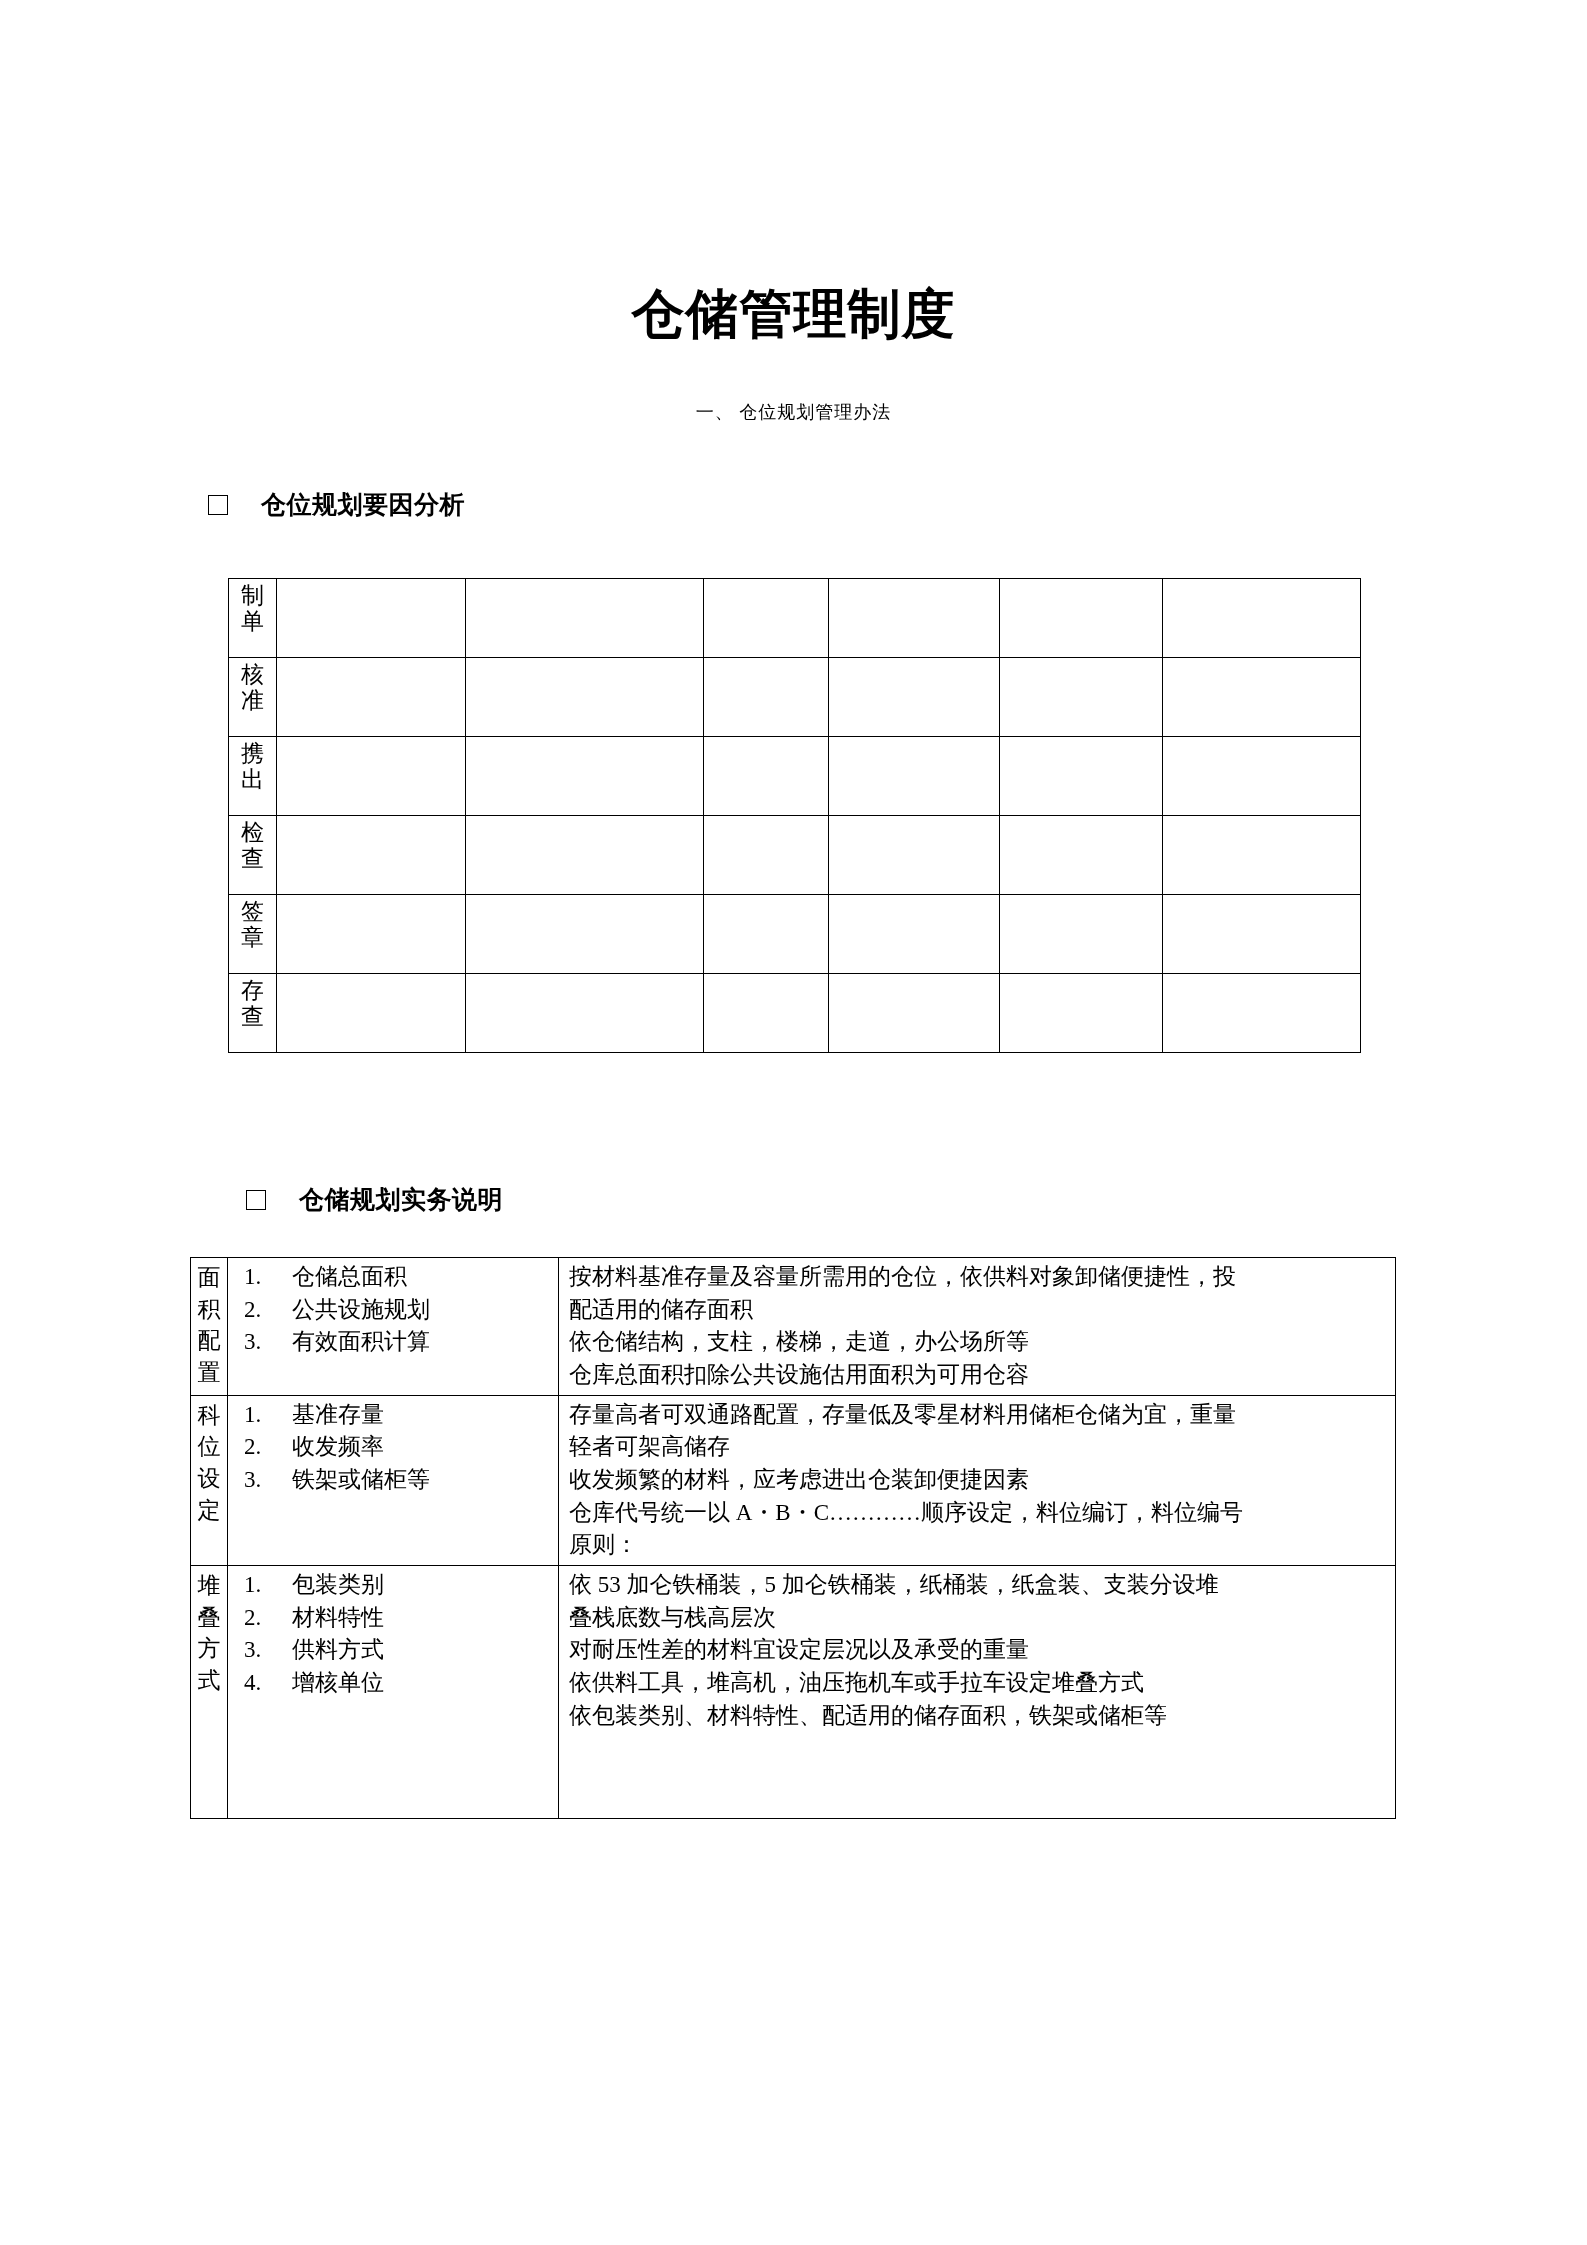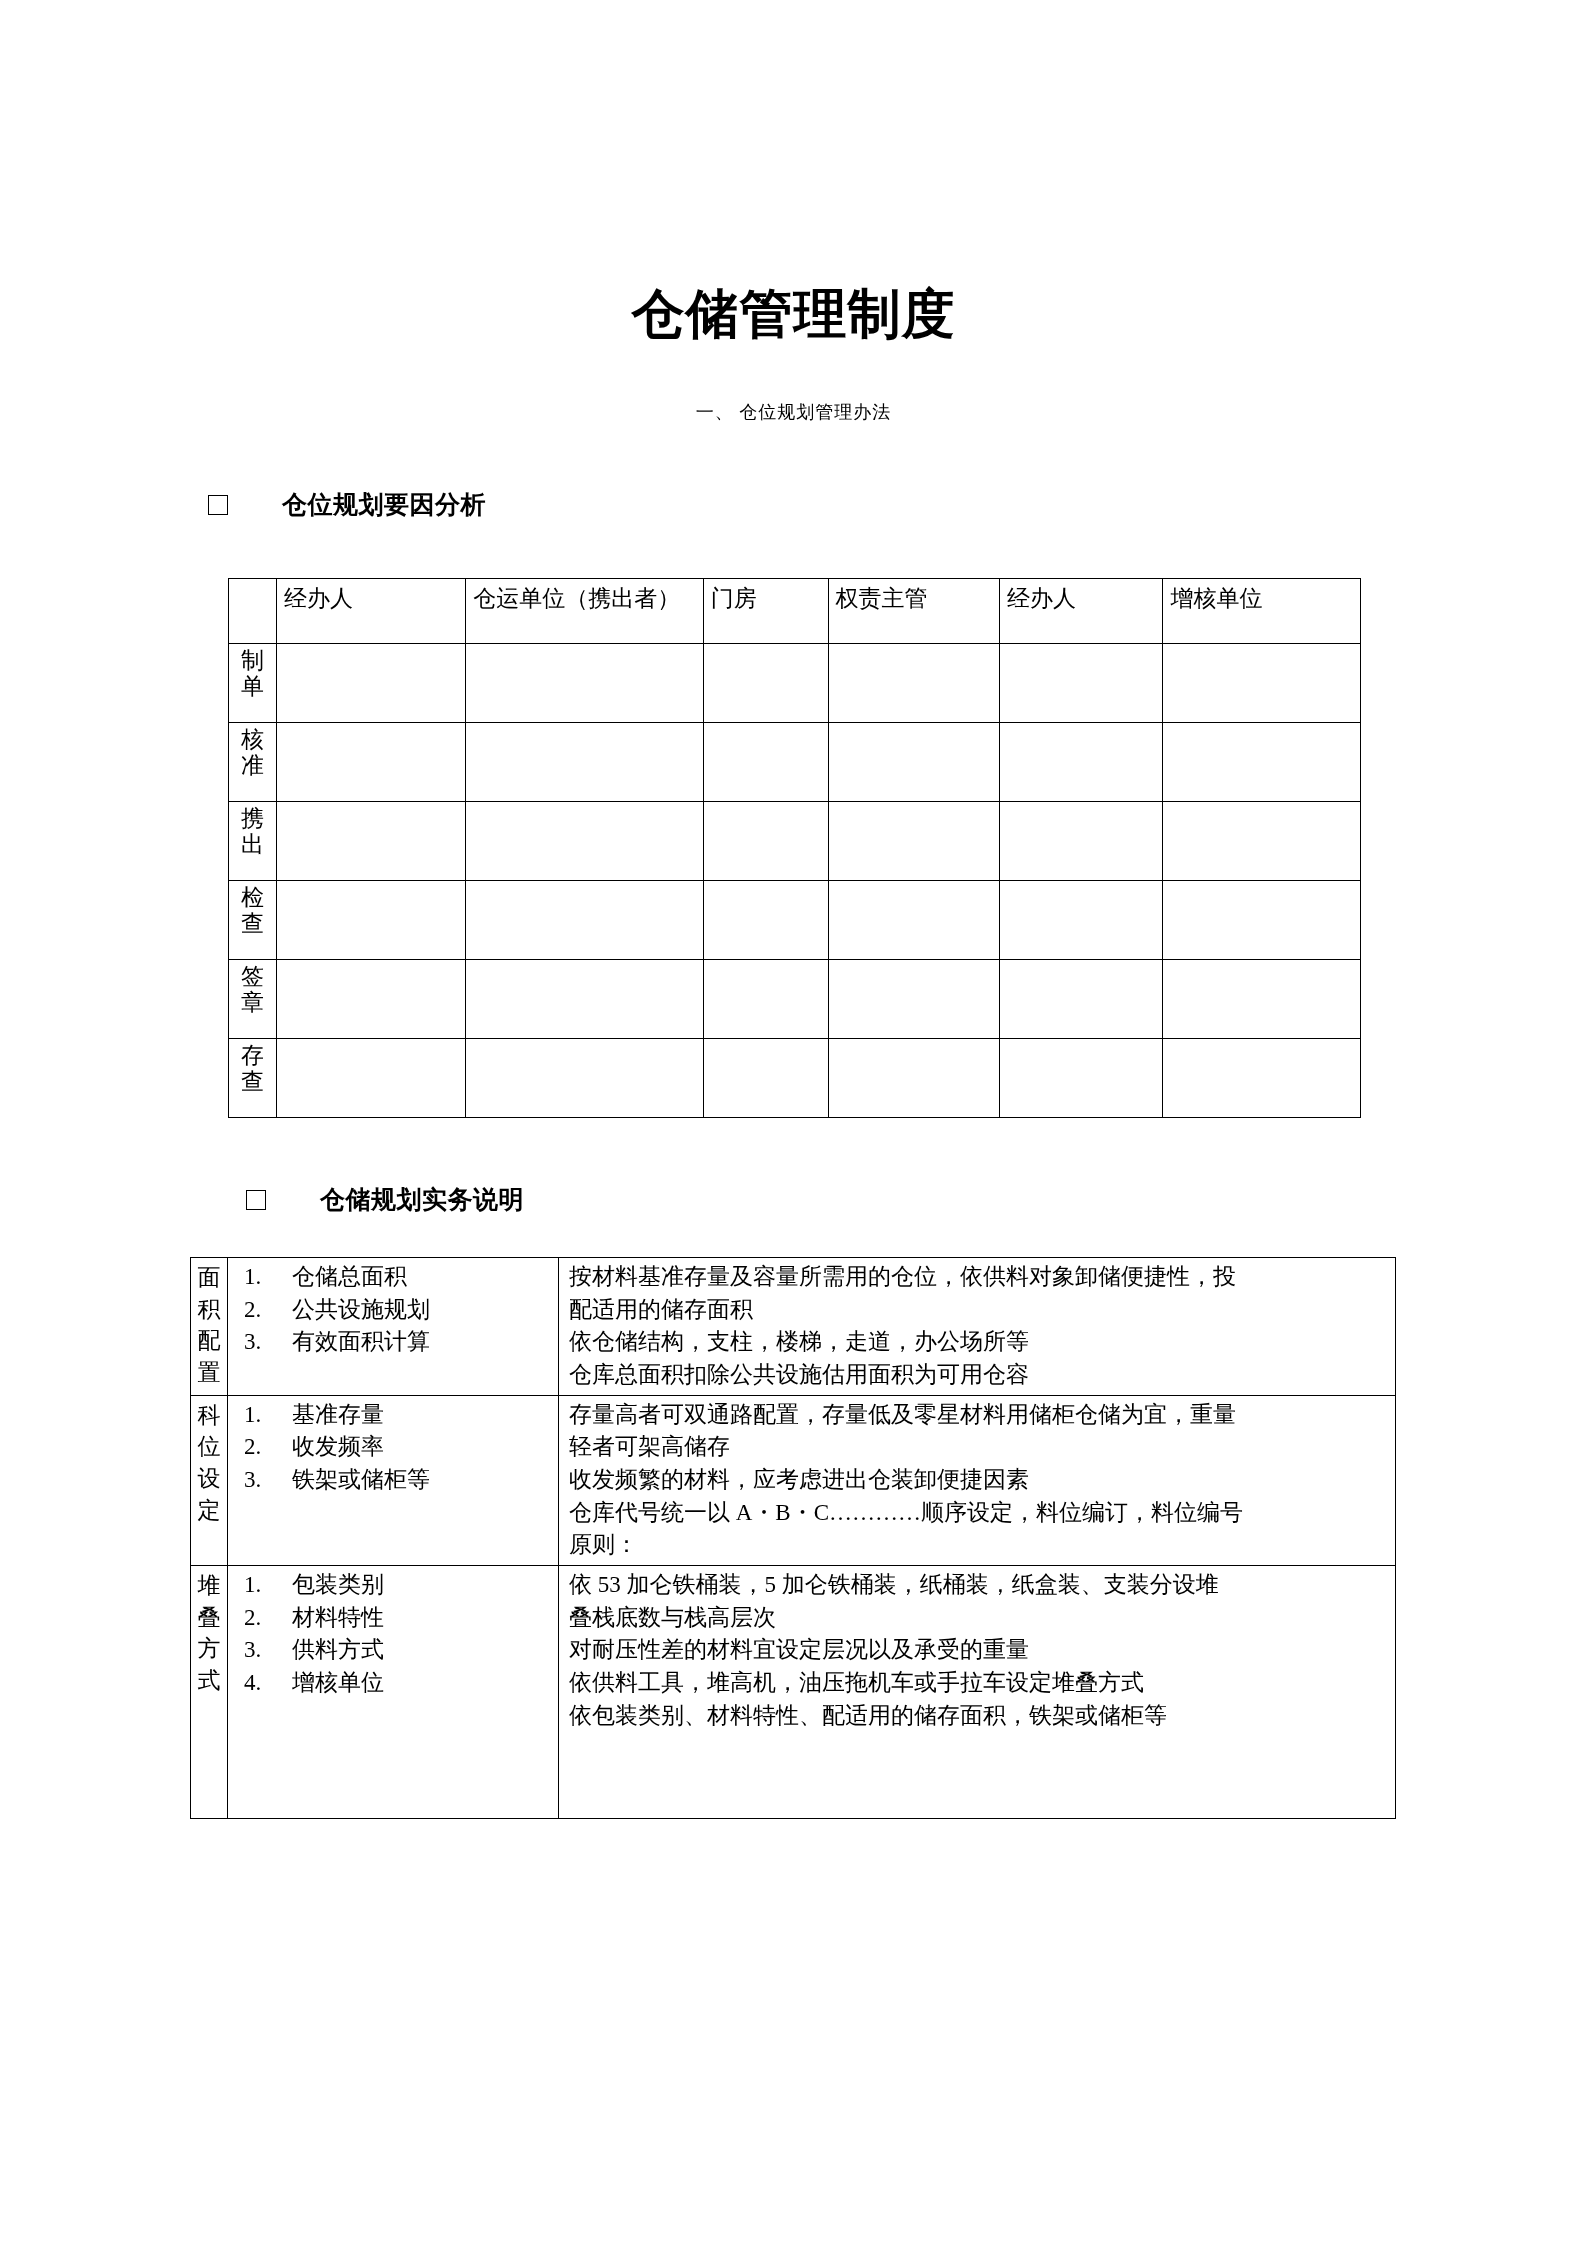--- a/index.html
+++ b/index.html
@@ -55,21 +55,21 @@
   .section-head .box-bullet {
     display: inline-block;
     width: 20px;
     height: 20px;
     border: 1.5px solid #000;
     box-sizing: border-box;
     vertical-align: -2px;
   }
   .section-head .head-text {
     display: inline-block;
-    margin-left: 54px;
+    margin-left: 33px;
   }
   #sec1 { left: 208px; top: 488px; }
   #sec2 { left: 246px; top: 1183px; }
 
   
   .table-caption {
     position: absolute;
     left: 0;
     top: 532px;
     width: 100%;
@@ -167,29 +167,20 @@
   <div class="doc-title">仓储管理制度</div>
   <div class="doc-subtitle">一、 仓位规划管理办法</div>
 
   <div class="section-head" id="sec1">
     <span class="box-bullet"></span><span class="head-text">仓位规划要因分析</span>
   </div>
 
 
   <table class="flow-table">
     <tbody>
-      <tr class="hdr-row">
-        <td class="rowlabel"></td>
-        <td class="col-a">经办人</td>
-        <td class="col-b">仓运单位（携出者）</td>
-        <td class="col-c">门房</td>
-        <td class="col-d">权责主管</td>
-        <td class="col-e">经办人</td>
-        <td class="col-f">增核单位</td>
-      </tr>
 
       <tr class="body-row">
         <td class="rowlabel">
             <span>制</span>
             <span>单</span>
           </td>
         <td class="col-a"></td>
         <td class="col-b"></td>
         <td class="col-c"></td>
         <td class="col-d"></td>

